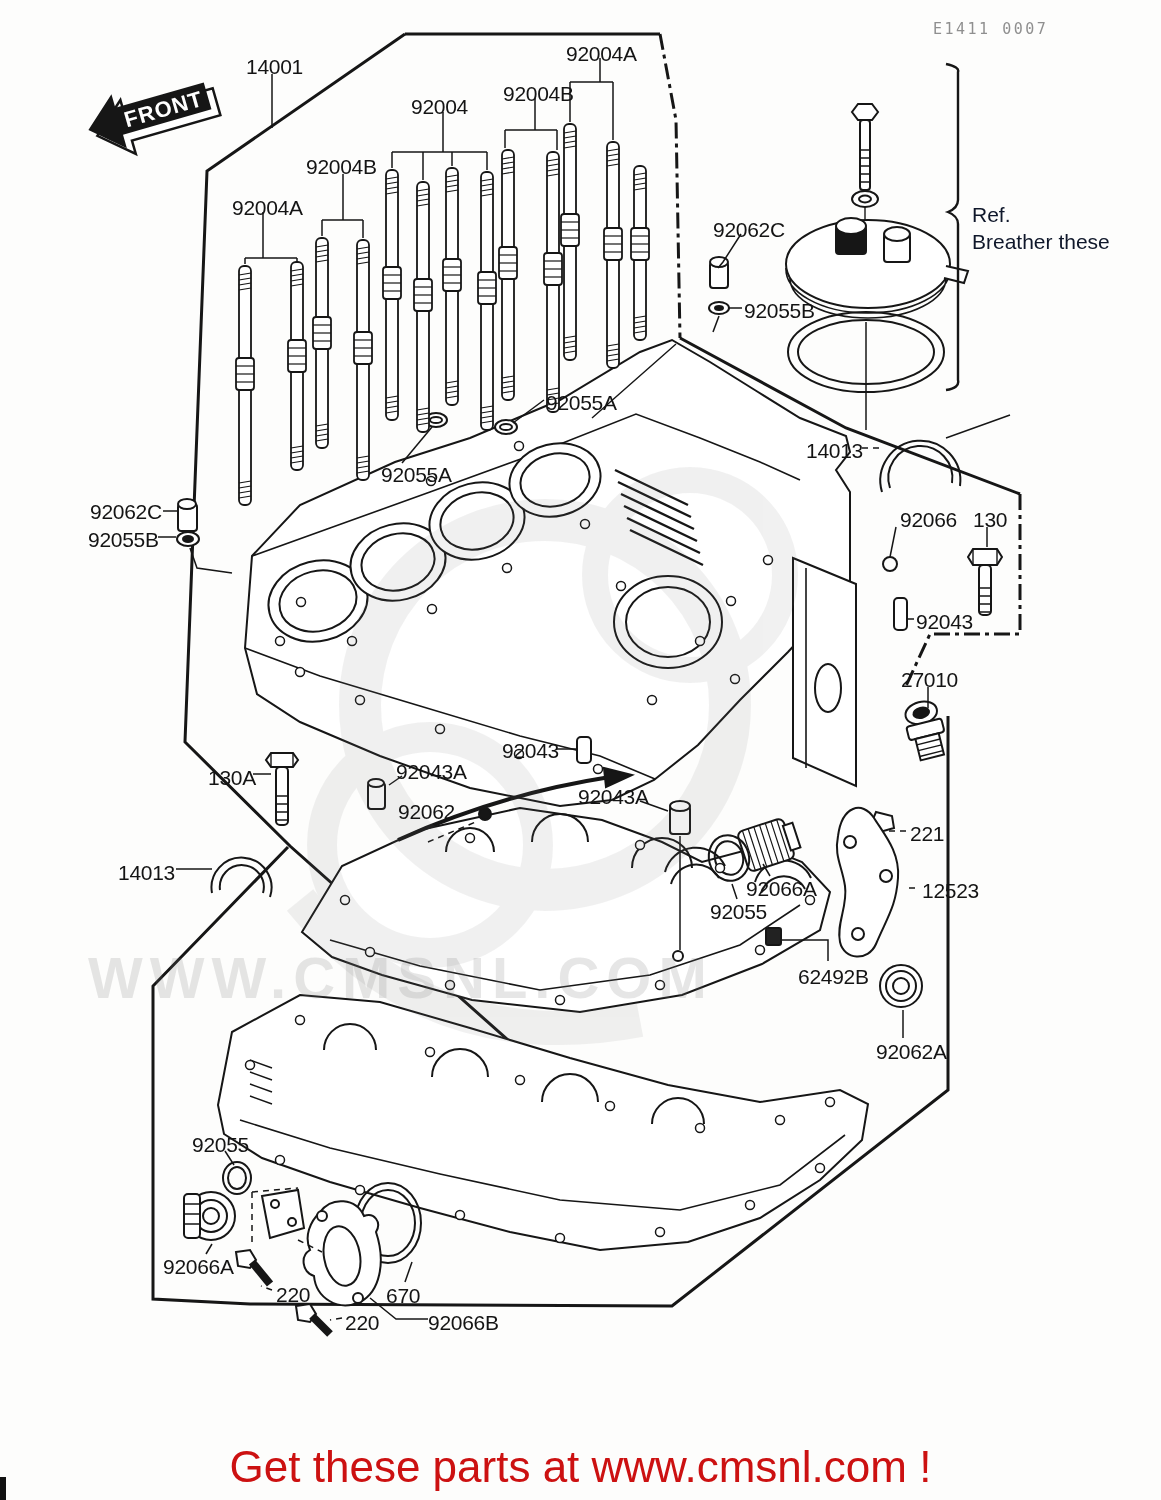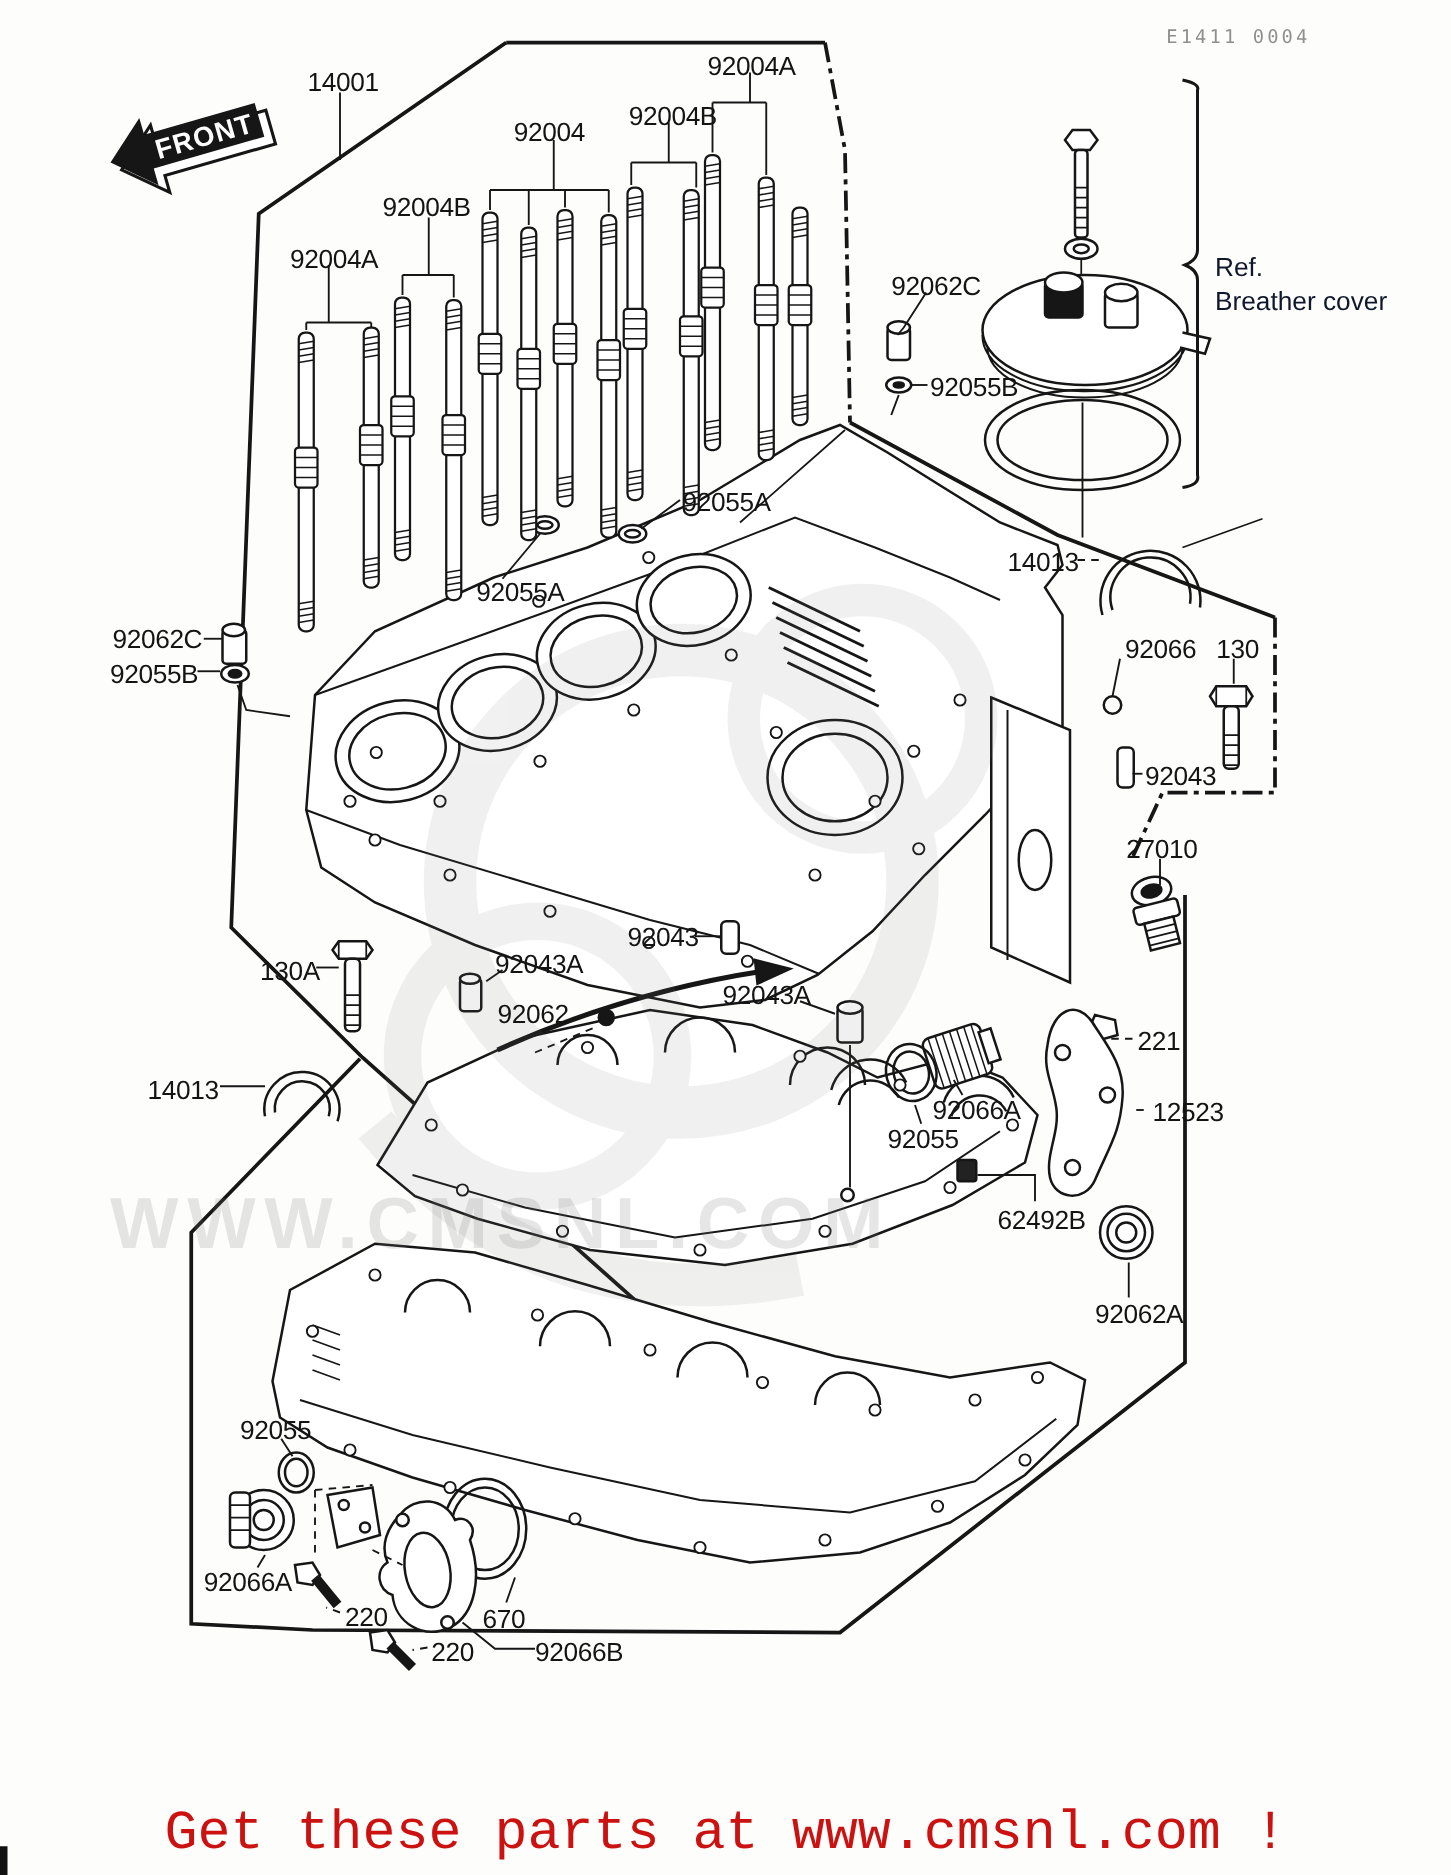--- a/index.html
+++ b/index.html
@@ -4,21 +4,21 @@
 <style>
   html,body{margin:0;padding:0;background:#fff;}
   .stage{position:relative;width:1161px;height:1500px;background:#fdfdfc;overflow:hidden;
          font-family:"Liberation Sans",sans-serif;}
   .art{position:absolute;left:0;top:0;}
   .page-title{position:absolute;left:22px;top:18px;font-size:34px;color:#7d827d;letter-spacing:.5px;}
   .draw-code{position:absolute;left:933px;top:20px;font-size:15px;color:#8f8f8f;letter-spacing:2.5px;
              font-family:"DejaVu Sans Mono",monospace;}
   .lbl{position:absolute;font-size:21px;color:#141414;letter-spacing:-.3px;white-space:nowrap;}
   .refnote{position:absolute;font-size:21px;color:#0f172a;white-space:nowrap;text-align:center;}
-  .banner{position:absolute;left:0;right:0;top:1442px;text-align:center;font-family:Liberation Mono, monospace;}
+  .banner{position:absolute;left:0;right:0;top:1442px;text-align:center;}
   .banner span{font-size:44px;color:#cc1111;}
   .corner-mark{position:absolute;left:0;top:1477px;width:6px;height:23px;background:#111;}
 </style>
 </head>
 <body>
 
 <div class="stage">
 
   <svg class="art" id="artsvg" width="1161" height="1500" viewBox="0 0 1161 1500">
 
@@ -460,24 +460,24 @@
       <g stroke="#777" fill="none" opacity="0.10">
         <circle cx="545" cy="705" r="185" stroke-width="42"></circle>
         <circle cx="430" cy="845" r="108" stroke-width="30"></circle>
         <circle cx="690" cy="575" r="95" stroke-width="26"></circle>
         <path d="M300,900 Q430,1060 640,1020" stroke-width="34"></path>
       </g>
       <text x="88" y="998" font-size="58" font-weight="bold" fill="#777" opacity="0.18" font-family="Liberation Sans, sans-serif" letter-spacing="7">WWW.CMSNL.COM</text>
     </g>
   </svg>
 
-  <div class="draw-code">E1411 0004</div>
+  <div class="draw-code">E1411 0007</div>
 
   <div class="refnote" style="left:972px;top:203px">Ref.</div>
-  <div class="refnote" style="left:972px;top:230px">Breather cover</div>
+  <div class="refnote" style="left:972px;top:230px">Breather these</div>
 
   <div class="lbl" style="left:246px;top:55px">14001</div>
   <div class="lbl" style="left:566px;top:42px">92004A</div>
   <div class="lbl" style="left:503px;top:82px">92004B</div>
   <div class="lbl" style="left:411px;top:95px">92004</div>
   <div class="lbl" style="left:306px;top:155px">92004B</div>
   <div class="lbl" style="left:232px;top:196px">92004A</div>
   <div class="lbl" style="left:713px;top:218px">92062C</div>
   <div class="lbl" style="left:744px;top:299px">92055B</div>
   <div class="lbl" style="left:546px;top:391px">92055A</div>

